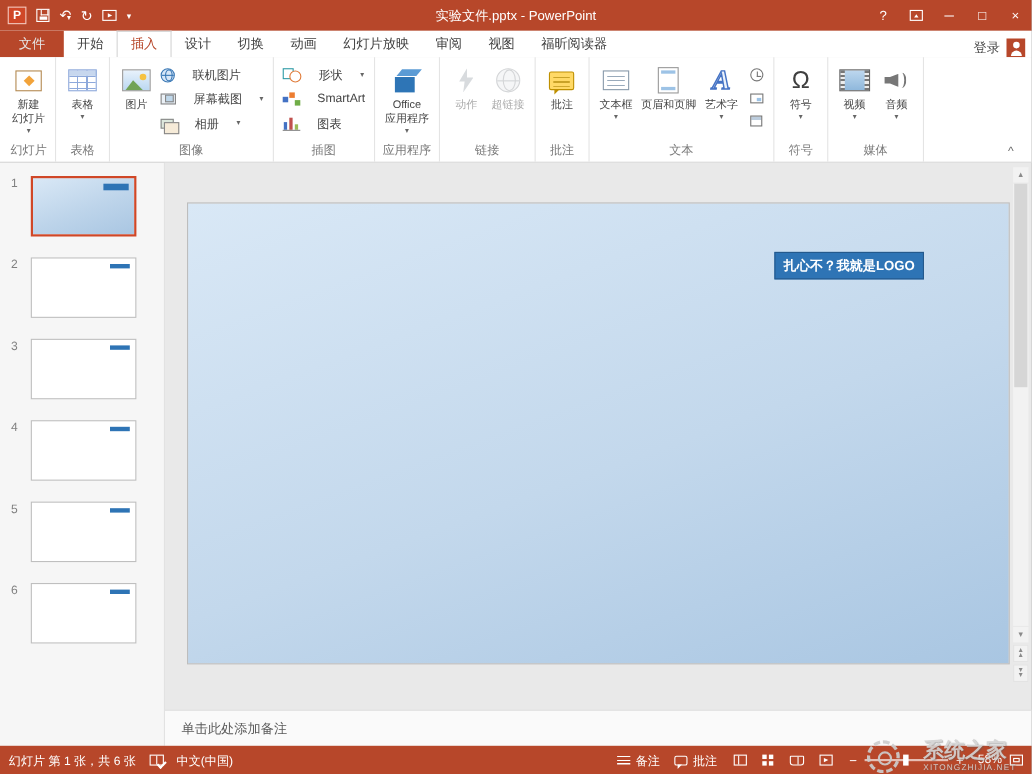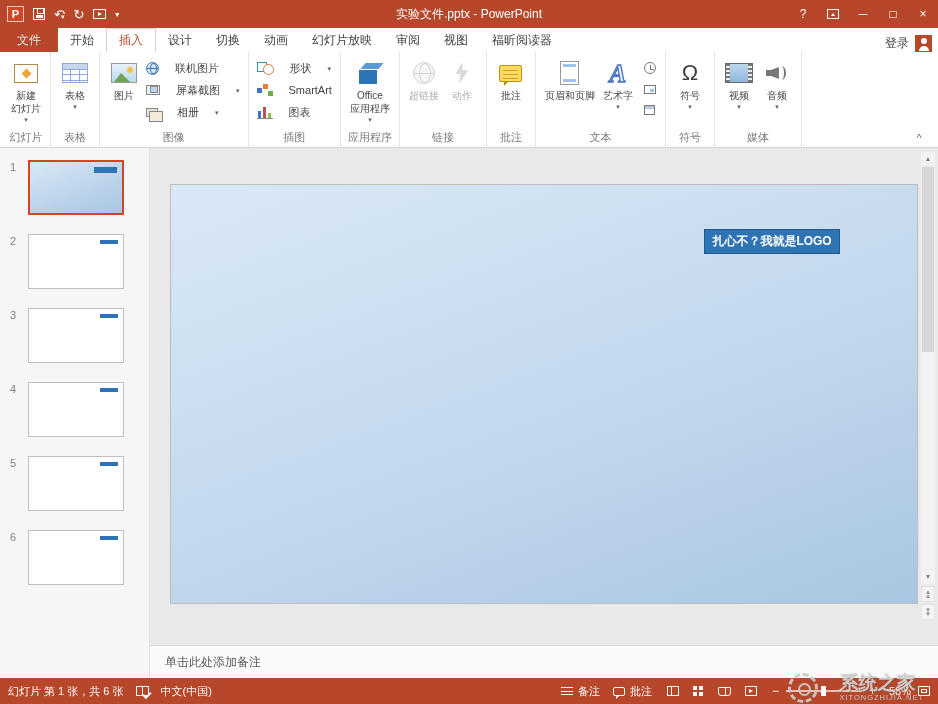--- a/index.html
+++ b/index.html
@@ -297,48 +297,55 @@
           <span class="dd">▾</span>
         </div>
       </div>
       <div class="rgl">应用程序</div>
     </div>
 
     <div class="rgroup">
       <div class="rgc">
         <div class="bigbtn disabled">
           <span class="iconwrap">
+              <span class="bi-action"></span>
+            </span>
+          <span class="lbl">动作</span>
+        </div>
+        <div class="bigbtn disabled">
+          <span class="iconwrap">
               <span class="bi-hyperlink"></span>
             </span>
           <span class="lbl">超链接</span>
         </div>
-        <div class="bigbtn disabled">
-          <span class="iconwrap">
-              <span class="bi-action"></span>
-            </span>
-          <span class="lbl">动作</span>
-        </div>
       </div>
       <div class="rgl">链接</div>
     </div>
 
     <div class="rgroup">
       <div class="rgc">
         <div class="bigbtn">
           <span class="iconwrap">
               <span class="bi-comment"></span>
             </span>
           <span class="lbl">批注</span>
         </div>
       </div>
       <div class="rgl">批注</div>
     </div>
 
     <div class="rgroup">
       <div class="rgc">
+        <div class="bigbtn">
+          <span class="iconwrap">
+              <span class="bi-textbox"></span>
+            </span>
+          <span class="lbl">文本框</span>
+          <span class="dd">▾</span>
+        </div>
         <div class="bigbtn">
           <span class="iconwrap">
               <span class="bi-headerfooter"></span>
             </span>
           <span class="lbl">页眉和页脚</span>
         </div>
         <div class="bigbtn">
           <span class="iconwrap">
               <span class="bi-wordart">A</span>
             </span>

